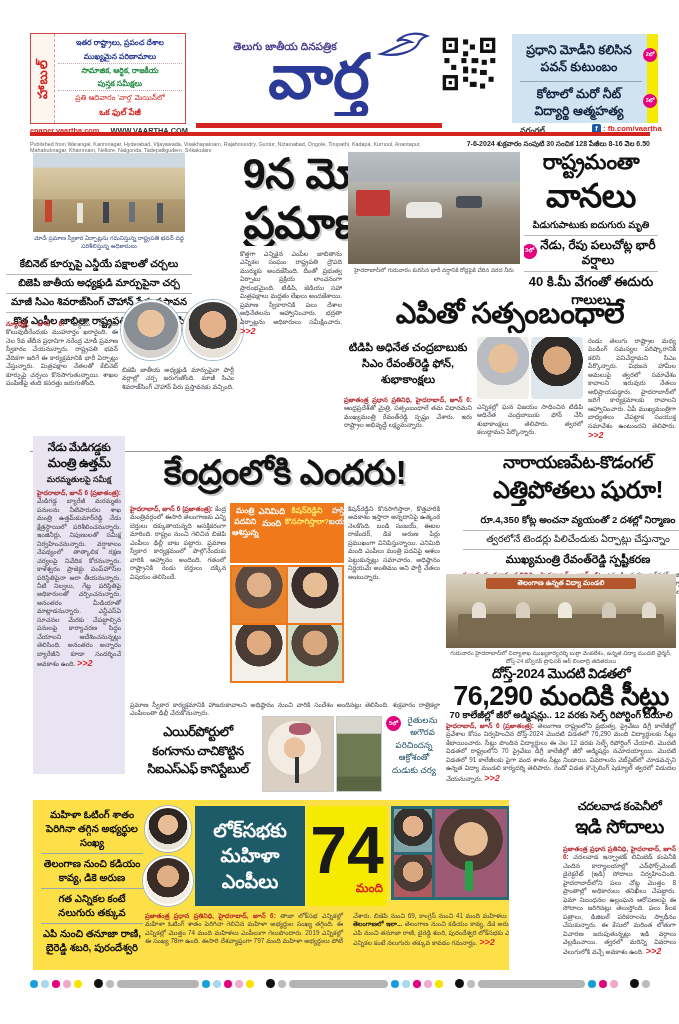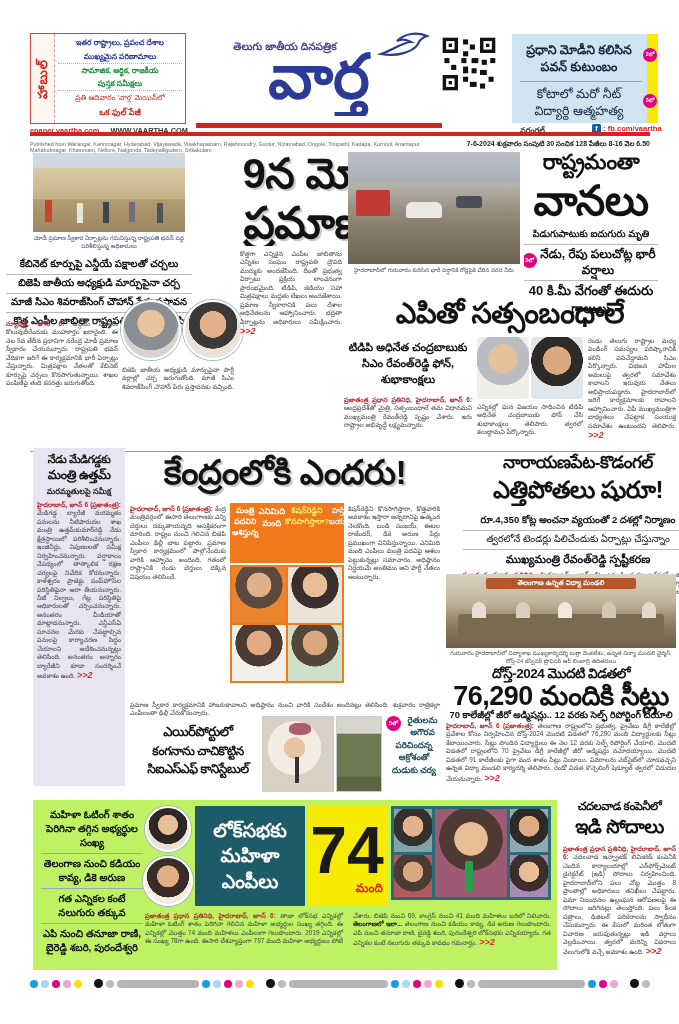--- a/index.html
+++ b/index.html
@@ -86,21 +86,21 @@
       <rect x="13" y="24" width="3" height="3"></rect>
         <rect x="17" y="27" width="4" height="3"></rect>
         <rect x="23" y="28" width="3" height="3"></rect>
     </g>
   </svg>
 
   <div class="abs" style="left:512px;top:34px;width:146px;height:89px;background:#cfe3f0">
     <div class="abs" style="right:0;top:0;width:11px;height:89px;background:#f6ea00"></div>
     <div class="abs ctr" style="left:6px;top:8px;width:122px;font-size:12.5px;font-weight:900;color:#12233d;line-height:1.35">ప్రధాని మోడీని కలిసిన పవన్ కుటుంబం</div>
     <div class="abs" style="left:8px;top:47px;width:122px;height:1px;background:#8fa6b5"></div>
-    <div class="abs ctr" style="left:6px;top:52px;width:122px;font-size:12.5px;font-weight:400;color:#12233d;line-height:1.35">కోటాలో మరో నీట్ విద్యార్థి ఆత్మహత్య</div>
+    <div class="abs ctr" style="left:6px;top:52px;width:122px;font-size:12.5px;font-weight:700;color:#12233d;line-height:1.35">కోటాలో మరో నీట్ విద్యార్థి ఆత్మహత్య</div>
     <span class="badge abs" style="right:1px;top:14px;width:14px;height:14px;font-size:5.4px">2లో</span>
     <span class="badge abs" style="right:1px;top:60px;width:14px;height:14px;font-size:5.4px">3లో</span>
   </div>
   <div class="abs" style="left:520px;top:126px;font-size:8px;font-weight:bold;color:#333">వరంగల్</div>
   <div class="abs" style="left:592px;top:124px;display:flex;align-items:center;gap:2px">
     <span style="display:inline-flex;width:9px;height:9px;background:#1b5aa6;color:#fff;font-size:7px;font-weight:bold;align-items:center;justify-content:center;border-radius:1.5px">f</span>
     <span style="color:#d42420;font-weight:bold;font-size:7.6px">: fb.com/vaartha</span>
   </div>
 
   <div class="abs" style="left:30px;top:132px;width:620px;height:4px;background:#d42420"></div>
@@ -141,21 +141,21 @@
   <div class="abs photo ph-flood" style="left:348px;top:152px;width:172px;height:112px">
     <div style="position:absolute;left:8px;top:38px;width:34px;height:26px;background:#c23a36;border-radius:2px"></div>
     <div style="position:absolute;left:58px;top:50px;width:36px;height:16px;background:#e9e7e2;border-radius:6px 6px 2px 2px"></div>
     <div style="position:absolute;left:108px;top:44px;width:26px;height:12px;background:#4a4f58;border-radius:3px"></div>
     <div style="position:absolute;left:0;top:0;width:172px;height:30px;background:linear-gradient(180deg,#b9bfc4,#aab0b4)"></div>
   </div>
   <div class="abs ctr" style="left:344px;top:267px;width:180px;font-size:5.8px;color:#555">హైదరాబాద్‌లో గురువారం కురిసిన భారీ వర్షానికి రోడ్లపైకి చేరిన వరద నీరు</div>
 
   <div class="abs" style="left:524px;top:150px;width:134px">
     <div class="ctr hd" style="font-size:21px">రాష్ట్రమంతా</div>
-    <div class="ctr hd" style="font-size:42px;line-height:1.05">వానలు</div>
+    <div class="ctr hd" style="font-size:33px;line-height:1.05">వానలు</div>
     <div class="subline ctr" style="font-size:9.6px;margin-top:3px">పిడుగుపాటుకు ఐదుగురు మృతి</div>
     <div style="position:relative;border-bottom:1px solid #b9b9b9;padding:2px 0 2px 14px">
       <span class="badge" style="position:absolute;left:-2px;top:8px;width:15px;height:15px;font-size:5.6px">3లో</span>
       <div class="ctr" style="font-size:12px;font-weight:bold;color:#101010;line-height:1.3">నేడు, రేపు పలుచోట్ల భారీ వర్షాలు</div>
     </div>
     <div class="ctr" style="font-size:13px;font-weight:900;color:#101010;padding:2px 0">40 కి.మీ వేగంతో ఈదురు గాలులు</div>
   </div>
 
   <div class="abs ctr hd" style="left:344px;top:297px;width:332px;font-size:29px">ఎపితో సత్సంబంధాలే</div>
   <div class="abs ctr" style="left:344px;top:340px;width:128px;font-size:11px;font-weight:bold;line-height:1.45;color:#101010">టిడిపి అధినేత చంద్రబాబుకు సిఎం రేవంత్‌రెడ్డి ఫోన్, శుభాకాంక్షలు</div>
@@ -166,21 +166,21 @@
   <div class="abs" style="left:477px;top:337px;width:52px;height:62px;border-radius:4px;background:radial-gradient(circle at 50% 35%,#e6c09a 0 30%,#b9bcc2 31% 55%,#f0eee9 56%)"></div>
   <div class="abs" style="left:531px;top:337px;width:52px;height:62px;border-radius:4px;background:radial-gradient(circle at 50% 38%,#d9a87e 0 30%,#2e2a28 31% 55%,#dfe7ec 56%)"></div>
   <div class="abs tt" style="left:477px;top:403px;width:106px;height:45px">ఎన్నికల్లో ఘన విజయం సాధించిన టిడిపి అధినేత చంద్రబాబుకు ఫోన్ చేసి శుభాకాంక్షలు తెలిపారు. త్వరలో కలుద్దామని పేర్కొన్నారు.</div>
   <div class="abs tt" style="left:588px;top:337px;width:88px;height:111px">
     <span>రెండు తెలుగు రాష్ట్రాల మధ్య పెండింగ్ సమస్యల పరిష్కారానికి కలిసి పనిచేద్దామని సిఎం పేర్కొన్నారు. విభజన హామీల అమలుపై త్వరలో సమావేశం కావాలని ఇరువురు నేతలు అభిప్రాయపడ్డారు. హైదరాబాద్‌లో జరిగే కార్యక్రమాలకు రావాలని ఆహ్వానించారు. ఏపీ ముఖ్యమంత్రిగా బాధ్యతలు చేపట్టాక సంయుక్త సమావేశం ఉంటుందని తెలిపారు.</span>
     <span class="more">&gt;&gt;2</span>
   </div>
 
   <div class="abs" style="left:30px;top:451px;width:620px;height:1px;background:#9a9a9a"></div>
 
-  <div class="abs" style="left:33px;top:448px;width:92px;height:338px;background:#e9e4f1;padding:5px 4px">
+  <div class="abs" style="left:33px;top:436px;width:92px;height:338px;background:#e9e4f1;padding:5px 4px">
     <div class="ctr hd" style="font-size:11px">నేడు మేడిగడ్డకు</div>
     <div class="ctr hd" style="font-size:12.5px">మంత్రి ఉత్తమ్</div>
     <div class="ctr" style="font-size:8px;font-weight:bold;color:#222;margin:2px 0 3px">మరమ్మతులపై సమీక్ష</div>
     <div class="tt" style="height:278px">
       <span class="dl">హైదరాబాద్, జూన్ 6 (ప్రజాతంత్ర):</span>
       <span>మేడిగడ్డ బ్యారేజీ మరమ్మతు పనులను నీటిపారుదల శాఖ మంత్రి ఉత్తమ్‌కుమార్‌రెడ్డి నేడు క్షేత్రస్థాయిలో పరిశీలించనున్నారు. ఇంజినీర్లు, నిపుణులతో సమీక్ష నిర్వహించనున్నారు. వర్షాకాలం నేపథ్యంలో తాత్కాలిక రక్షణ చర్యలపై నివేదిక కోరనున్నారు. కాళేశ్వరం ప్రాజెక్టు పంప్‌హౌస్‌ల పరిస్థితిపైనా ఆరా తీయనున్నారు. నీటి నిల్వలు, గేట్ల పరిస్థితిపై అధికారులతో చర్చించనున్నారు. అనంతరం మీడియాతో మాట్లాడనున్నారు. ఎన్డీఎస్ఏ సూచనల మేరకు చేపట్టాల్సిన పనులపై కార్యాచరణ సిద్ధం చేయాలని ఆదేశించనున్నట్లు తెలిసింది. అనంతరం అన్నారం బ్యారేజీని కూడా సందర్శించే అవకాశం ఉంది.</span>
       <span class="more">&gt;&gt;2</span>
     </div>
   </div>
 
@@ -210,21 +210,21 @@
     <div class="ctr hd" style="font-size:12px;line-height:1.5">కంగనాను చాచికొట్టిన</div>
     <div class="ctr hd" style="font-size:12.5px;line-height:1.5">సిఐఎస్ఎఫ్ కానిస్టేబుల్</div>
   </div>
   <div class="abs" style="left:262px;top:716px;width:72px;height:76px;background:radial-gradient(circle at 45% 42%,#e9c3a0 0 18%,#f3ece2 19% 46%,#d9cfc2 47%);border:1px solid #ccc">
     <div style="position:absolute;left:26px;top:6px;width:22px;height:12px;background:#b05a6e;border-radius:40%"></div>
     <div style="position:absolute;left:32px;bottom:8px;width:4px;height:26px;background:#333"></div>
   </div>
   <div class="abs" style="left:336px;top:716px;width:46px;height:76px;background:linear-gradient(180deg,#d8d5cc 0 22%,#6d7a52 23% 80%,#5a6543 81%);border:1px solid #ccc"></div>
   <div class="abs" style="left:386px;top:714px;width:56px">
     <span class="badge" style="width:15px;height:15px;font-size:5.6px;float:left;margin:2px 2px 0 0">5లో</span>
-    <div class="ctr" style="font-size:8.6px;font-weight:bold;color:#1a4a5e;line-height:1.45">రైతులను అగౌరవ పరిచిందన్న ఆక్రోశంతో దుడుకు చర్య</div>
+    <div class="ctr" style="font-size:8.6px;font-weight:normal;color:#1a4a5e;line-height:1.45">రైతులను అగౌరవ పరిచిందన్న ఆక్రోశంతో దుడుకు చర్య</div>
   </div>
 
   <div class="abs" style="left:463px;top:453px;width:230px">
     <div class="ctr hd" style="font-size:17px">నారాయణపేట-కొడంగల్</div>
     <div class="ctr hd" style="font-size:24px">ఎత్తిపోతలు షురూ!</div>
     <div class="subline ctr" style="font-size:9.6px;margin-top:2px">రూ.4,350 కోట్ల అంచనా వ్యయంతో 2 దశల్లో నిర్మాణం</div>
     <div class="subline ctr" style="font-size:9.6px;font-weight:normal">త్వరలోనే టెండర్లు పిలిచేందుకు ఏర్పాట్లు చేస్తున్నాం</div>
     <div class="ctr" style="font-size:11px;font-weight:bold;padding:3px 0;color:#101010">ముఖ్యమంత్రి రేవంత్‌రెడ్డి స్పష్టీకరణ</div>
     <div class="tt" style="height:38px">
       <span class="dl">ప్రజాతంత్ర ప్రధాన ప్రతినిధి, హైదరాబాద్, జూన్ 6:</span>
@@ -245,21 +245,21 @@
   <div class="abs ctr" style="left:446px;top:650px;width:230px;font-size:5.8px;color:#555;line-height:1.3">గురువారం హైదరాబాద్‌లో విద్యాశాఖ ముఖ్యకార్యదర్శి బుర్రా వెంకటేశం, ఉన్నత విద్యా మండలి ఛైర్మన్, దోస్త్-24 కన్వీనర్ ప్రొఫెసర్ ఆర్ లింబాద్రి తదితరులు</div>
   <div class="abs ctr hd" style="left:446px;top:666px;width:230px;font-size:13.5px">దోస్త్-2024 మొదటి విడతలో</div>
   <div class="abs ctr hd" style="left:446px;top:681px;width:230px;font-size:27px">76,290 మందికి సీట్లు</div>
   <div class="abs ctr" style="left:446px;top:709px;width:230px;font-size:9.4px;font-weight:bold;color:#101010">70 కాలేజీల్లో జీరో అడ్మిషన్లు.. 12 వరకు సెల్ఫ్ రిపోర్టింగ్ చేయాలి</div>
   <div class="abs tt" style="left:446px;top:722px;width:230px;height:72px">
     <span class="dl">హైదరాబాద్, జూన్ 6 (ప్రజాతంత్ర):</span>
     <span>తెలంగాణ రాష్ట్రంలోని ప్రభుత్వ, ప్రైవేటు డిగ్రీ కాలేజీల్లో ప్రవేశాల కోసం నిర్వహించిన దోస్త్-2024 మొదటి విడతలో 76,290 మంది విద్యార్థులకు సీట్లు కేటాయించారు. సీట్లు పొందిన విద్యార్థులు ఈ నెల 12 వరకు సెల్ఫ్ రిపోర్టింగ్ చేయాలి. మొదటి విడతలో రాష్ట్రంలోని 70 ప్రైవేటు డిగ్రీ కాలేజీల్లో జీరో అడ్మిషన్లు నమోదయ్యాయి. మొదటి విడతలో 91 కాలేజీలకు పైగా వంద శాతం సీట్లు నిండాయి. వివరాలను వెబ్‌సైట్‌లో చూడవచ్చని ఉన్నత విద్యా మండలి కార్యదర్శి తెలిపారు. రెండో విడత కౌన్సెలింగ్ షెడ్యూల్ త్వరలో విడుదల చేయనున్నారు.</span>
     <span class="more">&gt;&gt;2</span>
   </div>
 
-  <div class="abs" style="left:33px;top:800px;width:524px;height:170px;background:#bef264">
+  <div class="abs" style="left:33px;top:800px;width:476px;height:170px;background:#fde047">
     <div class="abs" style="left:8px;top:8px;width:102px">
       <div class="ctr" style="font-size:10px;font-weight:bold;line-height:1.4;border-bottom:1px solid #9aa7ae;padding-bottom:3px">మహిళా ఓటింగ్ శాతం పెరిగినా తగ్గిన అభ్యర్థుల సంఖ్య</div>
       <div class="ctr" style="font-size:10px;font-weight:bold;line-height:1.4;border-bottom:1px solid #9aa7ae;padding:3px 0">తెలంగాణ నుంచి కడియం కావ్య, డికె అరుణ</div>
       <div class="ctr" style="font-size:10px;font-weight:bold;line-height:1.4;border-bottom:1px solid #9aa7ae;padding:3px 0">గత ఎన్నికల కంటే నలుగురు తక్కువ</div>
       <div class="ctr" style="font-size:10px;font-weight:bold;line-height:1.4;padding-top:3px">ఎపి నుంచి తనూజా రాణి, బైరెడ్డి శబరి, పురందేశ్వరి</div>
     </div>
     <div class="abs circle" style="left:112px;top:6px;width:46px;height:46px;background:radial-gradient(circle at 50% 40%,#e7bd95 0 30%,#2e2623 31% 58%,#e9e2d6 59%)"></div>
     <div class="abs circle" style="left:110px;top:56px;width:50px;height:50px;background:radial-gradient(circle at 50% 40%,#dfae84 0 30%,#3a2d28 31% 58%,#f3ece0 59%)"></div>
     <div class="abs ctr" style="left:162px;top:6px;width:110px;height:100px;background:#1e5b68;display:flex;align-items:center;justify-content:center">
       <span style="color:#fff;font-size:19px;font-weight:800;line-height:1.35">లోక్‌సభకు మహిళా ఎంపీలు</span>

